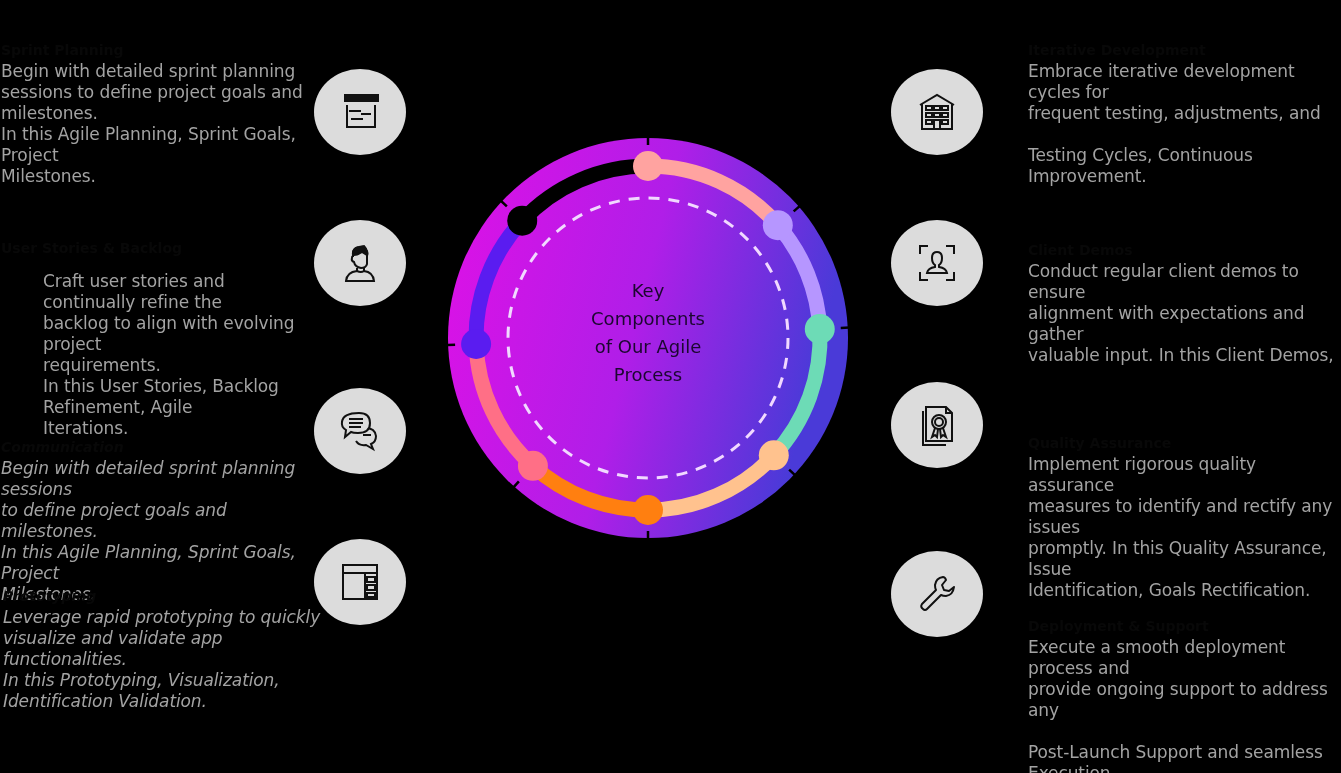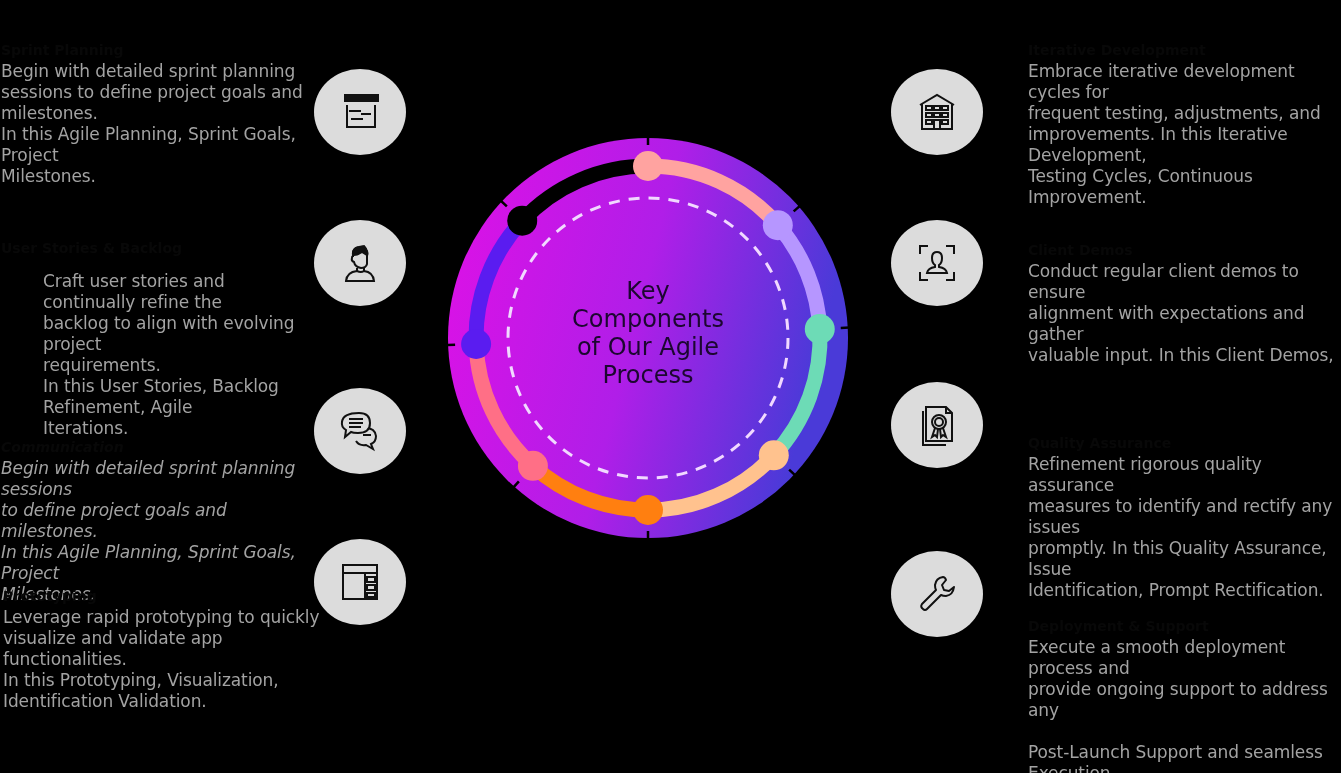--- a/index.html
+++ b/index.html
@@ -15,21 +15,21 @@
     font-size: 17px; line-height: 21px; color: #a3a3a3; margin: 0; letter-spacing: -0.1px;
   }
   .icon-circle {
     position: absolute; width: 92px; height: 86px; border-radius: 50%;
     background: #dcdcdc; display: flex; align-items: center; justify-content: center;
   }
   .icon-circle svg { width: 50px; height: 50px; }
   #diagram { position: absolute; left: 440px; top: 130px; width: 420px; height: 420px; }
   .center-title {
     position: absolute; left: 548px; top: 277px; width: 200px; text-align: center;
-    font-size: 24px; line-height: 28px; color: #1c0730; font-weight: 500;
+    font-size: 18px; line-height: 28px; color: #1c0730; font-weight: 500;
   }
 </style>
 </head>
 <body>
 
 <div class="card" style="left:1px; top:40px;">
   <p class="heading">Sprint Planning</p>
   <p class="desc">
     <span>Begin with detailed sprint planning</span><br>
     <span>sessions to define project goals and</span><br>
@@ -83,21 +83,21 @@
   <svg viewBox="0 0 50 50" fill="none" stroke="#111" stroke-width="2">
     <path d="M28 22 Q40 21 41 30 Q41 36 36 38 L38 43 L31 39 Q24 40 21 35" fill="#dcdcdc"></path>
     <line x1="28" y1="29" x2="36" y2="29"></line>
     <path d="M24 7 Q35 7 35 17 Q35 27 23 27 Q18 27 16 26 L10 31 L11 24 Q6 21 7 16 Q8 7 24 7 Z" fill="#dcdcdc"></path>
     <line x1="14" y1="13" x2="28" y2="13"></line>
     <line x1="14" y1="17" x2="28" y2="17"></line>
     <line x1="14" y1="21" x2="26" y2="21"></line>
   </svg>
 </div>
 
-<div class="card" style="left:3px; top:586px;">
+<div class="card" style="left:3px; top:586px;font-style:italic;">
   <p class="heading">Prototyping</p>
   <p class="desc">
     <span>Leverage rapid prototyping to quickly</span><br>
     <span>visualize and validate app functionalities.</span><br>
     <span>In this Prototyping, Visualization,</span><br>
     <span>Identification Validation.</span>
   </p>
 </div>
 <div class="icon-circle" style="left:314px; top:539px;">
   <svg viewBox="0 0 50 50" fill="none" stroke="#111" stroke-width="2">
@@ -123,21 +123,21 @@
     <rect x="14" y="33" width="6" height="4"></rect>
       <rect x="30" y="33" width="6" height="4"></rect>
     <rect x="22" y="33" width="6" height="9"></rect>
   </svg>
 </div>
 <div class="card" style="left:1028px; top:40px; width:313px;">
   <p class="heading">Iterative Development</p>
   <p class="desc">
     <span>Embrace iterative development cycles for</span><br>
     <span>frequent testing, adjustments, and</span><br>
-    <span>improvements. In this Iterative Development,</span><br>
+    <br>
     <span>Testing Cycles, Continuous Improvement.</span>
   </p>
 </div>
 
 <div class="icon-circle" style="left:891px; top:220px;">
   <svg viewBox="0 0 50 50" fill="none" stroke="#111" stroke-width="2">
     <polyline points="8,16 8,8 16,8"></polyline>
     <polyline points="34,8 42,8 42,16"></polyline>
     <polyline points="8,34 8,42 16,42"></polyline>
     <polyline points="42,34 42,42 34,42"></polyline>
@@ -160,24 +160,24 @@
     <polyline points="34,7 34,13 40,13"></polyline>
     <circle cx="27" cy="22" r="7"></circle>
     <circle cx="27" cy="22" r="4"></circle>
     <polyline points="23,28 20,37 23,35 25,37 26,29"></polyline>
     <polyline points="31,28 34,37 31,35 29,37 28,29"></polyline>
   </svg>
 </div>
 <div class="card" style="left:1028px; top:433px; width:313px;">
   <p class="heading">Quality Assurance</p>
   <p class="desc">
-    <span>Refinement rigorous quality assurance</span><br>
+    <span>Implement rigorous quality assurance</span><br>
     <span>measures to identify and rectify any issues</span><br>
     <span>promptly. In this Quality Assurance, Issue</span><br>
-    <span>Identification, Prompt Rectification.</span>
+    <span>Identification, Goals Rectification.</span>
   </p>
 </div>
 
 <div class="icon-circle" style="left:891px; top:551px;">
   <svg viewBox="0 0 50 50" fill="none" stroke="#111" stroke-width="2" stroke-linejoin="round">
     <path d="M31 8 Q24 9 23 16 Q23 19 24 21 L10 35 Q8 38 11 40 Q13 42 15 40 L29 26 Q31 27 34 27 Q41 26 42 18 L37 22 L32 21 L30 16 L34 11 Q33 8 31 8 Z"></path>
   </svg>
 </div>
 <div class="card" style="left:1028px; top:616px; width:313px;">
   <p class="heading">Deployment &amp; Support</p>

